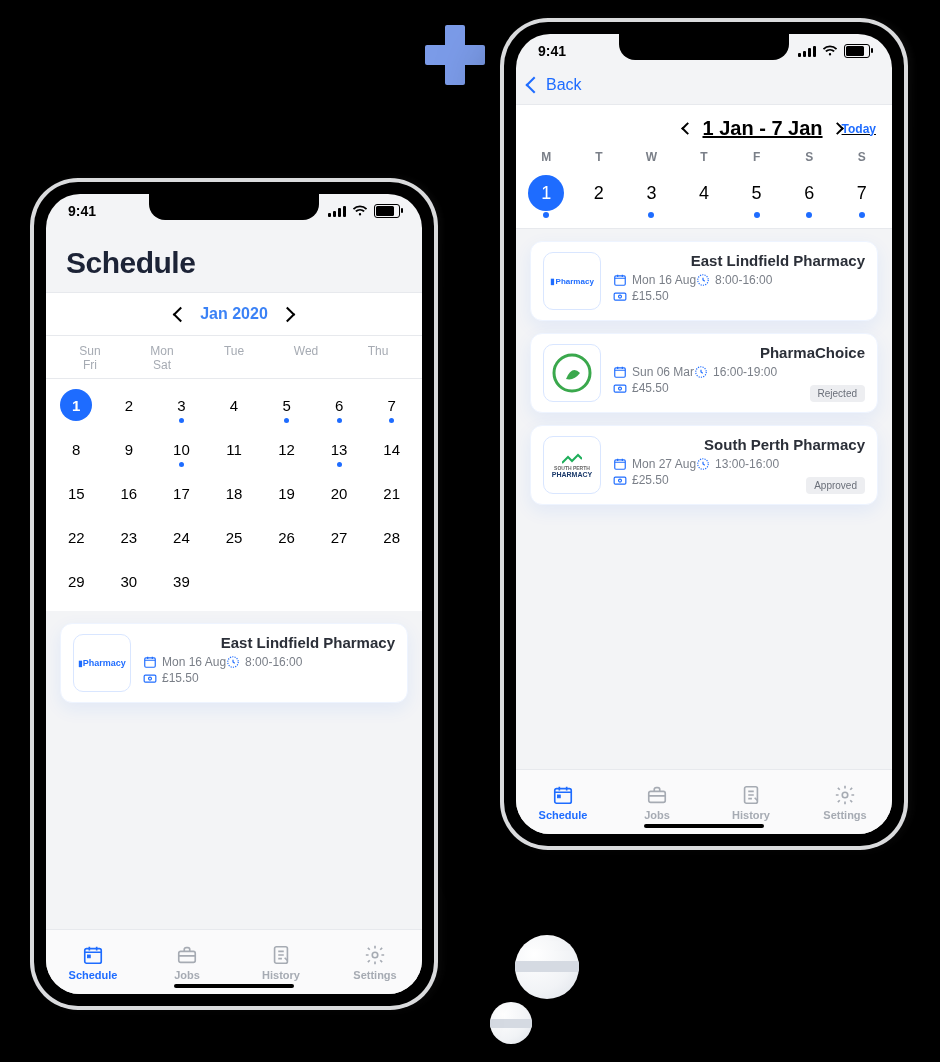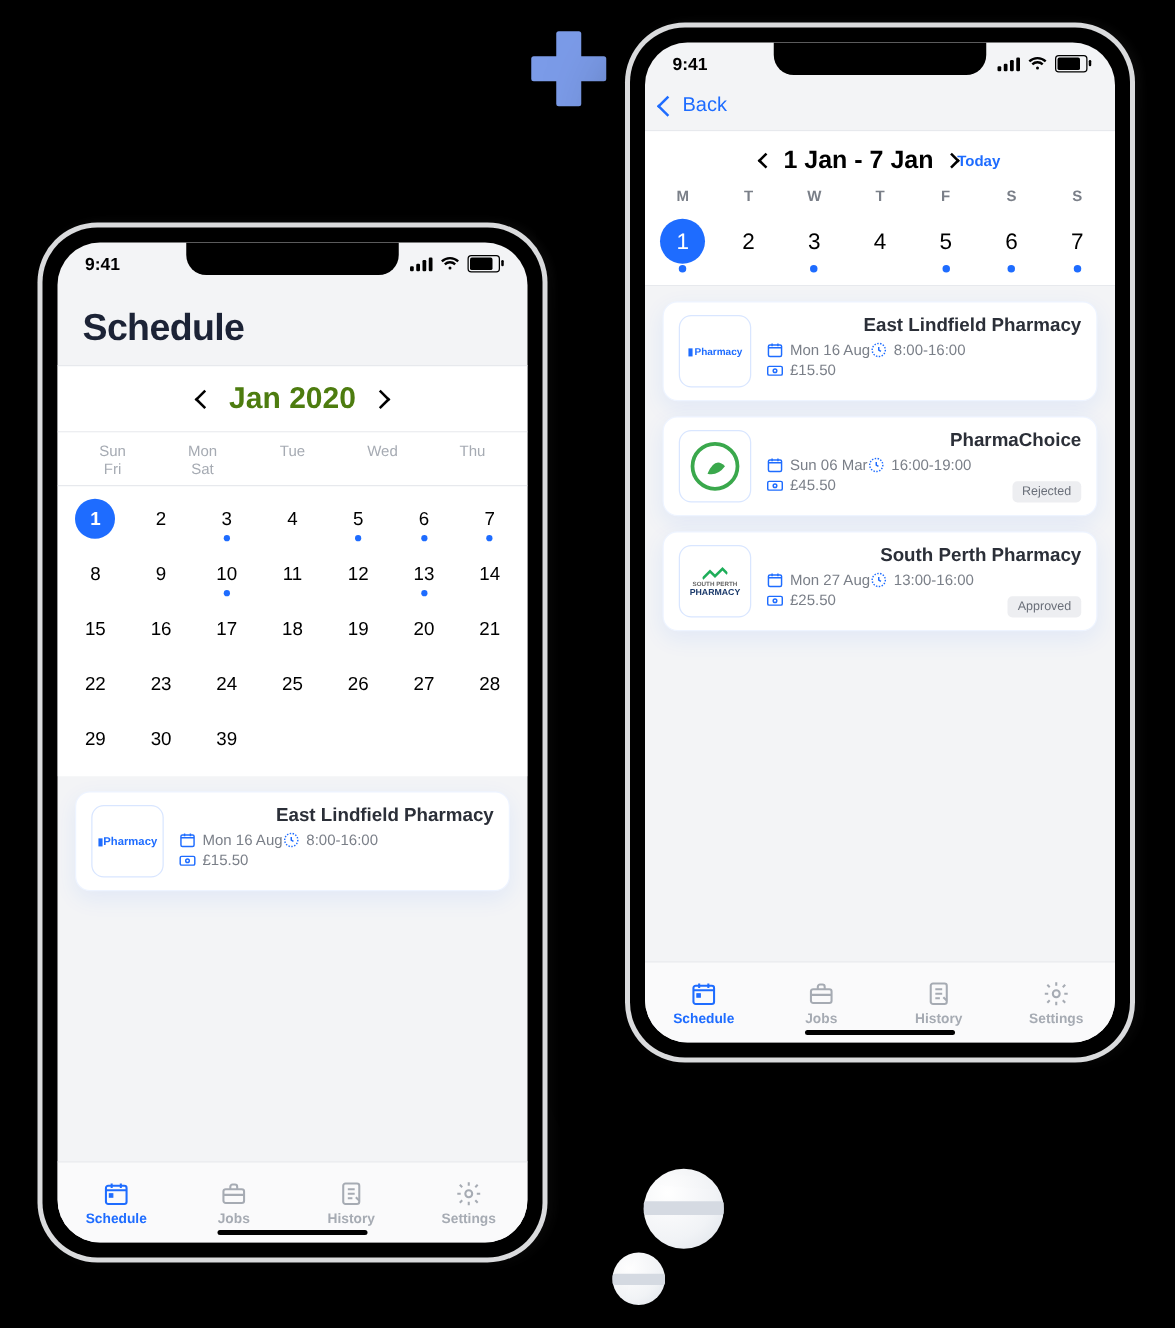--- a/index.html
+++ b/index.html
@@ -43,21 +43,21 @@
   .wifi svg{display:block;}
   .batt{width:24px; height:12px; border:1.5px solid #000; border-radius:3px; position:relative;}
   .batt::after{content:""; position:absolute; right:-4px; top:3px; width:2px; height:5px; background:#000; border-radius:1px;}
   .batt .fill{position:absolute; left:1px; top:1px; bottom:1px; width:18px; background:#000; border-radius:1.5px;}
 
   .app{position:absolute; top:0; left:0; right:0; bottom:0; padding-top:34px; display:flex; flex-direction:column;}
   h1.page-title{font-size:30px; font-weight:900; color:var(--dark); margin:18px 20px 12px; letter-spacing:-.5px;}
 
   
   .month-bar{background:#fff; border-top:1px solid var(--border); border-bottom:1px solid var(--border); text-align:center; padding:12px 0; display:flex; align-items:center; justify-content:center; gap:14px;}
-  .month-bar .label{font-weight:800; font-size:24px; color:#4d7c0f;}
+  .month-bar .label{font-weight:800; font-size:16px; color:#3b82f6;}
   .chev{width:9px; height:9px; border-top:2.5px solid #000; border-right:2.5px solid #000; display:inline-block;}
   .chev.lt{transform:rotate(-135deg);}
   .chev.rt{transform:rotate(45deg);}
   .chev.sm{width:7px; height:7px; border-width:2px;}
   .chev.blue{border-color:var(--blue);}
 
   
   .cal{background:#fff;}
   .cal-head{display:grid; grid-template-columns:repeat(5,1fr); padding:8px 8px 6px; border-bottom:1px solid var(--border);}
   .cal-head div{text-align:center; color:var(--grey); font-size:12px;}
@@ -83,21 +83,21 @@
   
   .tabbar{height:64px; background:#FAFAFB; border-top:1px solid var(--border); display:grid; grid-template-columns:repeat(4,1fr); align-items:center;}
   .tab{display:flex; flex-direction:column; align-items:center; gap:3px; color:var(--grey); font-size:11px; font-weight:600; cursor:pointer;}
   .tab.active{color:var(--blue);}
   .tab svg path, .tab svg rect, .tab svg circle{stroke:var(--grey);}
   .tab.active svg path, .tab.active svg rect, .tab.active svg circle{stroke:var(--blue);}
   .home-ind{position:absolute; bottom:6px; left:50%; transform:translateX(-50%); width:120px; height:4px; border-radius:4px; background:#000; z-index:30;}
 
   
   .navback{display:flex; align-items:center; gap:6px; color:var(--blue); font-size:16px; padding:8px 12px 10px; border-bottom:1px solid var(--border); background:var(--light-bg);}
-  .week-header{background:#fff; padding:12px 16px 4px; display:flex; align-items:center; justify-content:center;}
+  .week-header{background:#fff; padding:12px 16px 4px; display:flex; align-items:center; justify-content:flex-end;text-decoration:underline;}
   .range{display:flex; align-items:center; gap:10px; font-weight:900; font-size:20px; color:#000;}
   .today-link{color:var(--blue); font-weight:700; font-size:12px;}
   .week-strip{background:#fff; padding:6px 4px 10px; border-bottom:1px solid var(--border);}
   .week-row{display:grid; grid-template-columns:repeat(7,1fr);}
   .dow{text-align:center; color:var(--grey2); font-size:12px; font-weight:600; padding-bottom:4px;}
   .wday{position:relative; height:50px; display:flex; align-items:center; justify-content:center; font-size:18px;}
   .wday.sel::before{content:""; position:absolute; width:36px; height:36px; background:var(--blue); border-radius:50%;}
   .wday .n{position:relative; z-index:2;}
   .wday.sel .n{color:#fff;}
   .wday .dot{position:absolute; width:6px; height:6px; background:var(--blue); border-radius:50%; bottom:0;}

